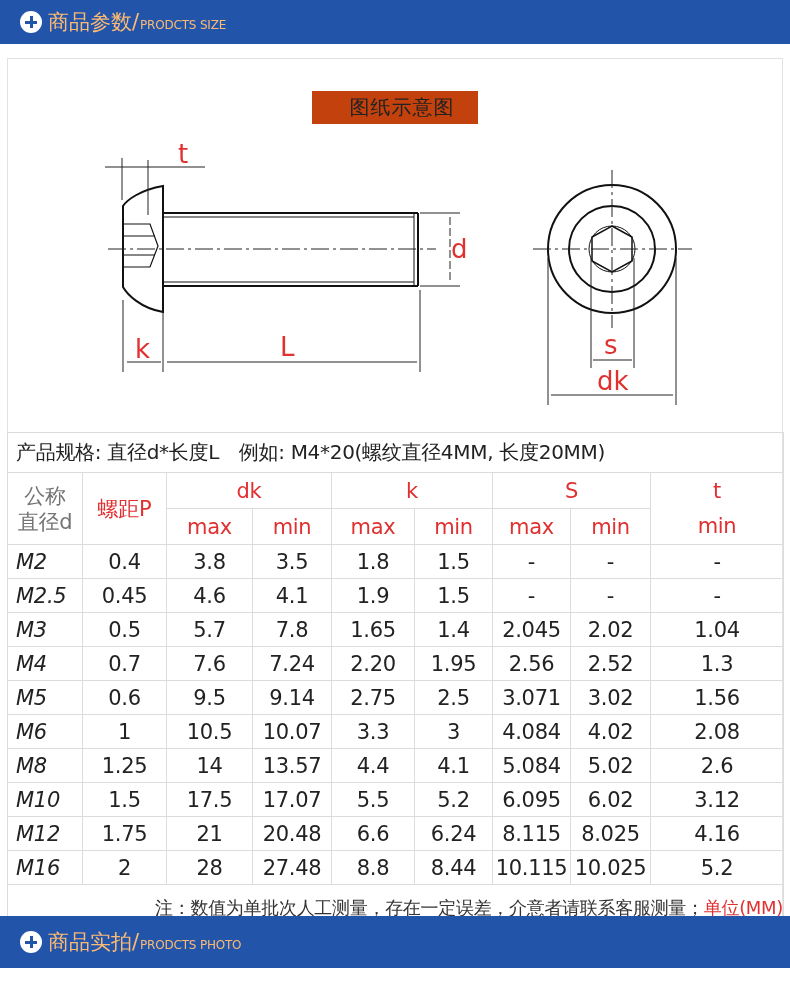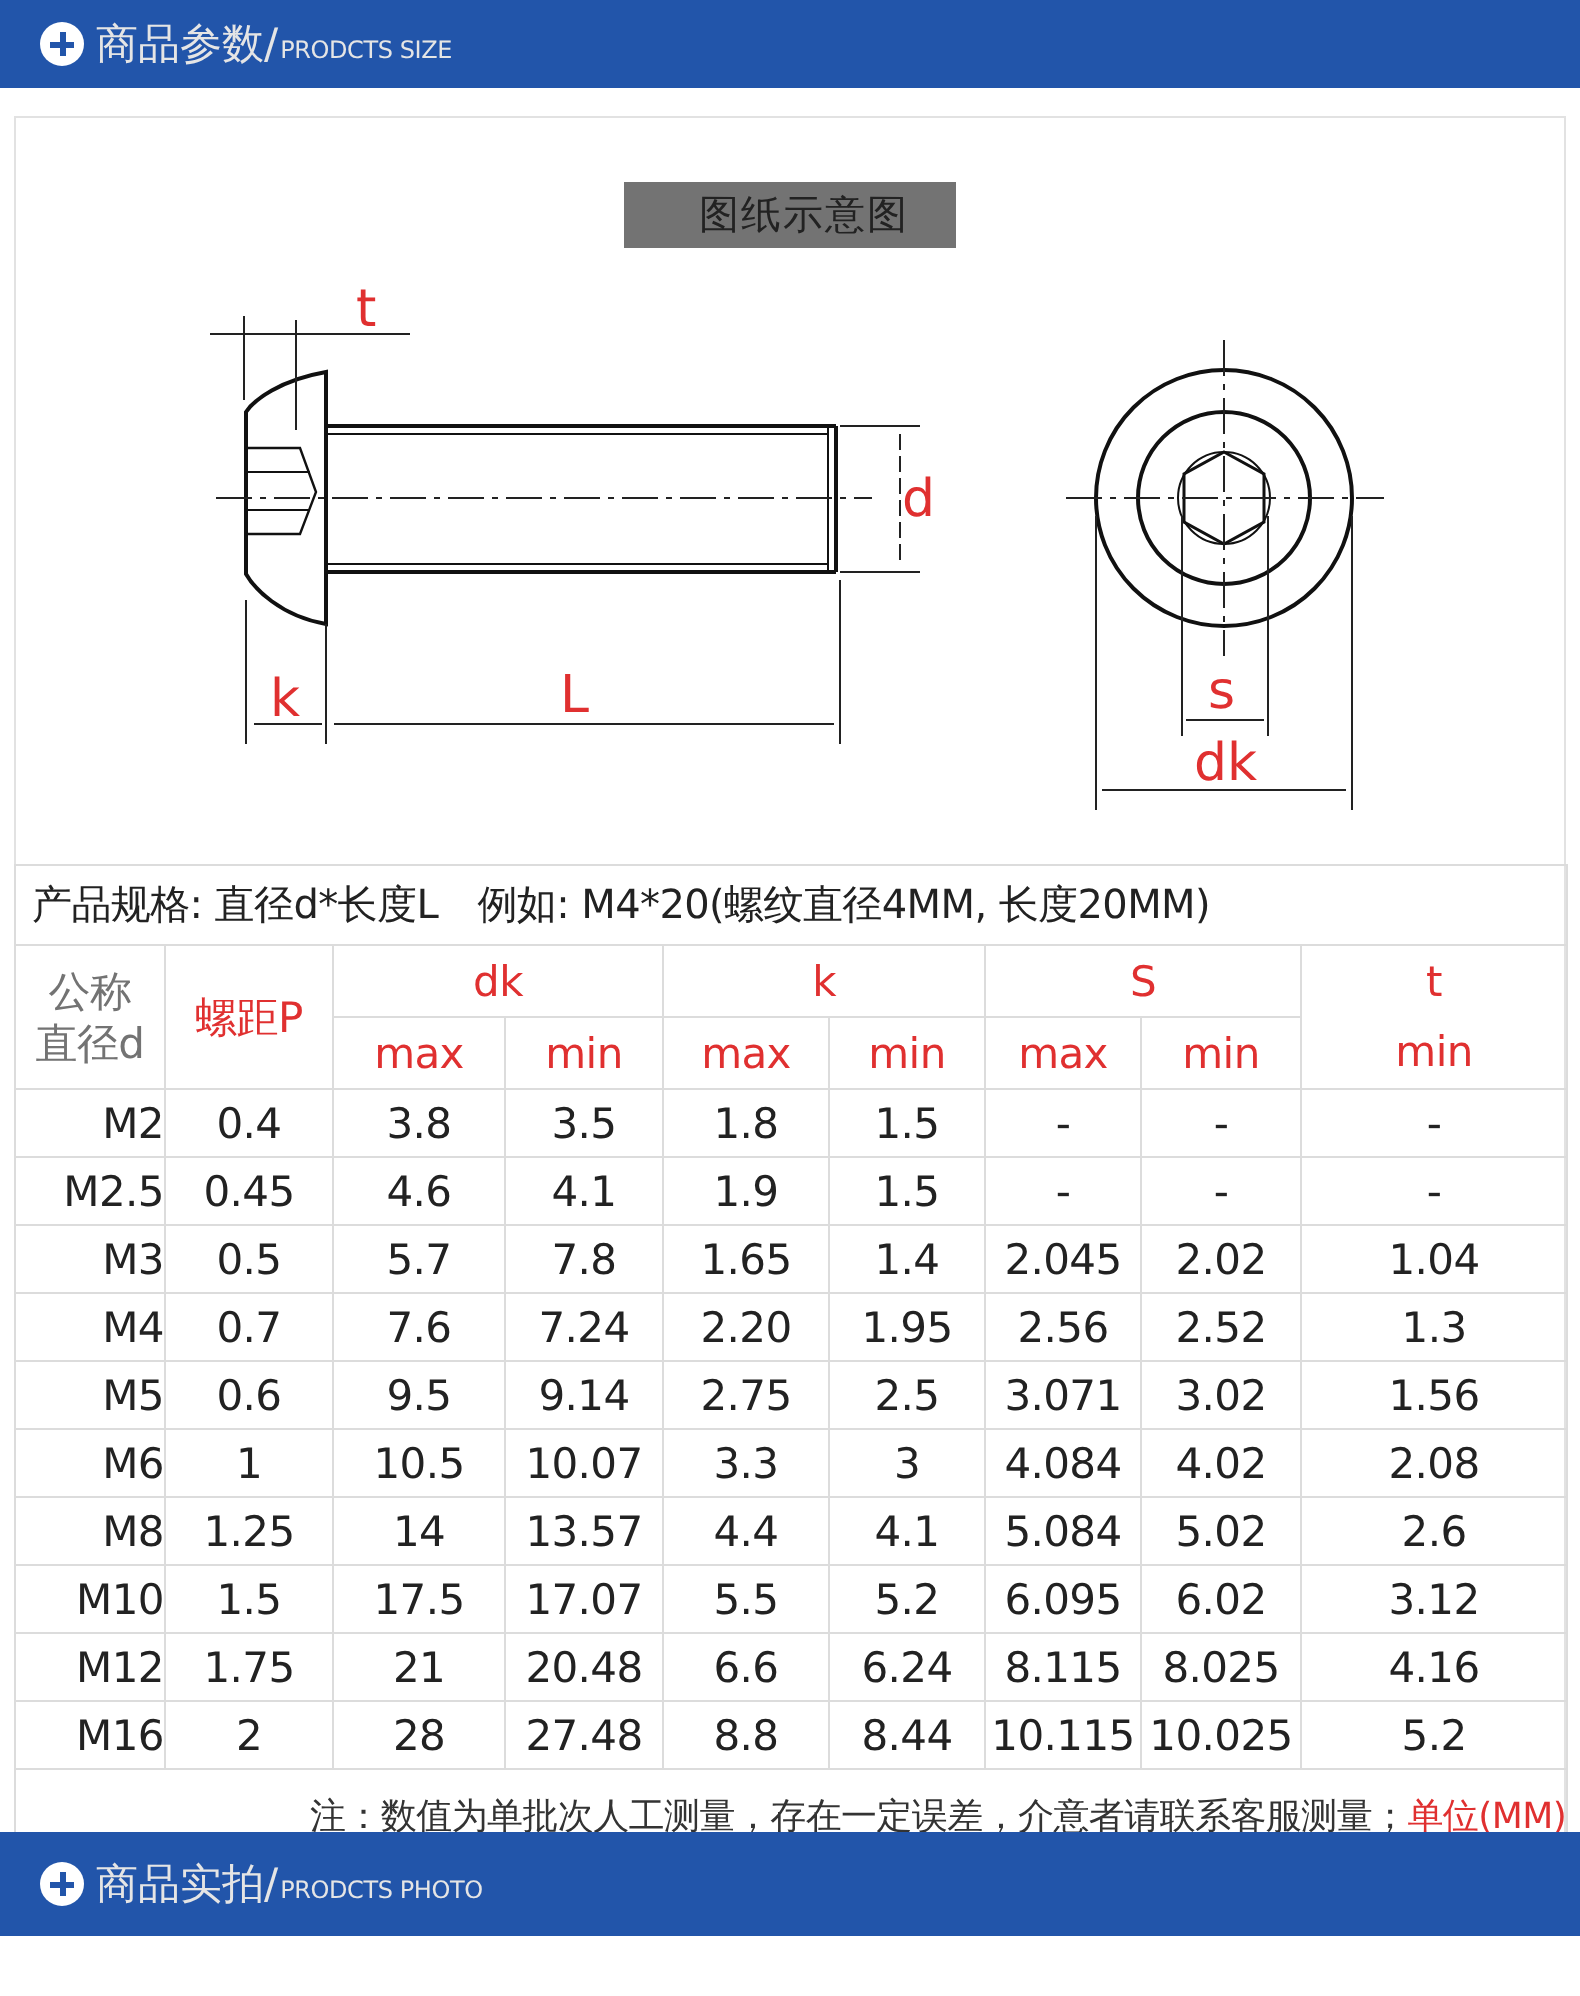--- a/index.html
+++ b/index.html
@@ -1,33 +1,33 @@
 <!DOCTYPE html>
 <html><head>
 <meta charset="utf-8">
 <style>
   * { box-sizing: border-box; margin: 0; padding: 0; }
   body { width: 790px; height: 998px; background: #ffffff; font-family: "DejaVu Sans", "Liberation Sans", sans-serif; position: relative; overflow: hidden; }
-  .banner { position: absolute; left: 0; width: 790px; height: 44px; background: #2255aa; display: flex; align-items: center; padding-left: 20px; color: #e5e5e5; }
+  .banner { position: absolute; left: 0; width: 790px; height: 44px; background: #2255aa; display: flex; align-items: center; padding-left: 20px; color: #fdba74; }
   .banner.top { top: 0; }
   .banner.bottom { top: 916px; height: 52px; }
   .plus-icon { width: 22px; height: 22px; border-radius: 50%; background: #fff; position: relative; margin-right: 6px; flex: none; }
   .plus-icon::before, .plus-icon::after { content: ""; position: absolute; background: #2255aa; }
   .plus-icon::before { left: 5px; top: 9.5px; width: 12px; height: 3px; }
   .plus-icon::after { left: 9.5px; top: 5px; width: 3px; height: 12px; }
   .banner-title { font-size: 21px; letter-spacing: 0px; }
   .banner-sub { font-size: 12px; margin-left: 1px; margin-top: 6px; letter-spacing: -0.2px; }
 
   .panel { position: absolute; left: 7px; top: 58px; width: 776px; height: 876px; border: 1px solid #e2e2e2; background: #fff; }
-  .diagram-label { position: absolute; left: 312px; top: 91px; width: 166px; height: 33px; background: #737373; font-size: 20px; color: #222; display: flex; align-items: center; justify-content: center; letter-spacing: 1px; padding-left: 14px; }
+  .diagram-label { position: absolute; left: 312px; top: 91px; width: 166px; height: 33px; background: #c2410c; font-size: 20px; color: #222; display: flex; align-items: center; justify-content: center; letter-spacing: 1px; padding-left: 14px; }
   .diagram { position: absolute; left: 0; top: 0; }
 
   table.spec { position: absolute; left: 7px; top: 432px; width: 776px; border-collapse: collapse; table-layout: fixed; border-radius: 28px; }
   table.spec td { border: 1px solid #dcdcdc; text-align: center; color: #222; font-size: 21px; padding: 0; height: 34px; white-space: nowrap; letter-spacing: -0.3px; }
-  table.spec td.first { text-align: right; padding-left: 8px; }
+  table.spec td.first { text-align: left; padding-left: 8px; font-style: italic; }
   table.spec td.spec-line { text-align: left; padding-left: 8px; height: 40px; font-size: 20px; }
   table.spec td.h { color: #e03030; font-size: 21px; height: 36px; }
   table.spec td.h2 { color: #737373; font-size: 21px; line-height: 26px; }
   table.spec td.note { text-align: right; padding-left: 8px; height: 46px; font-size: 18px; color: #333; margin-top: 19px; }
   .note-red { color: #e03030; }
 </style>
 </head>
 <body>
 
 <div class="banner top">

